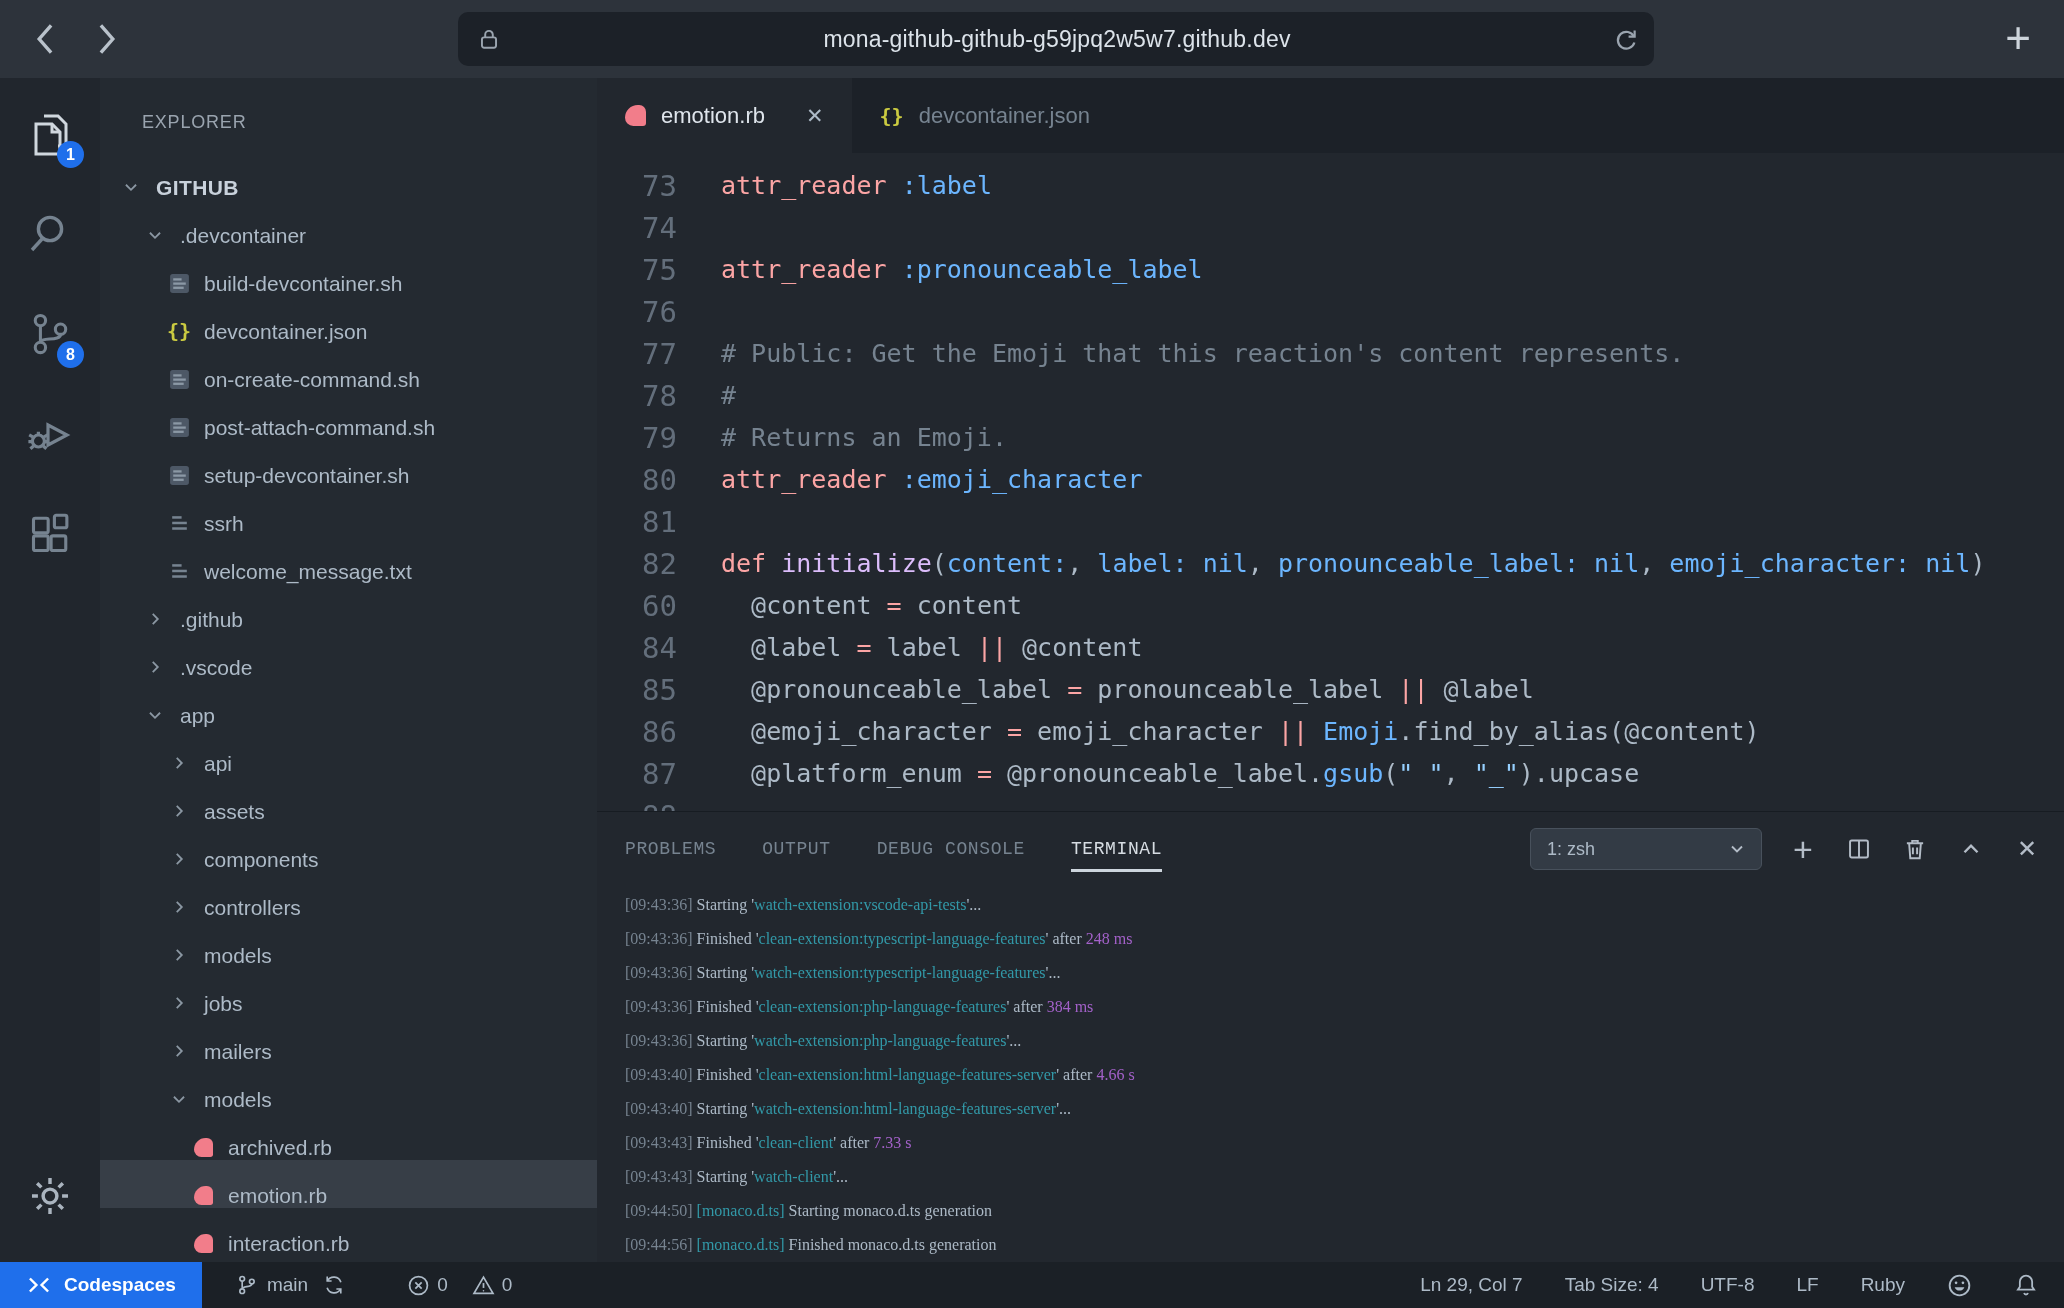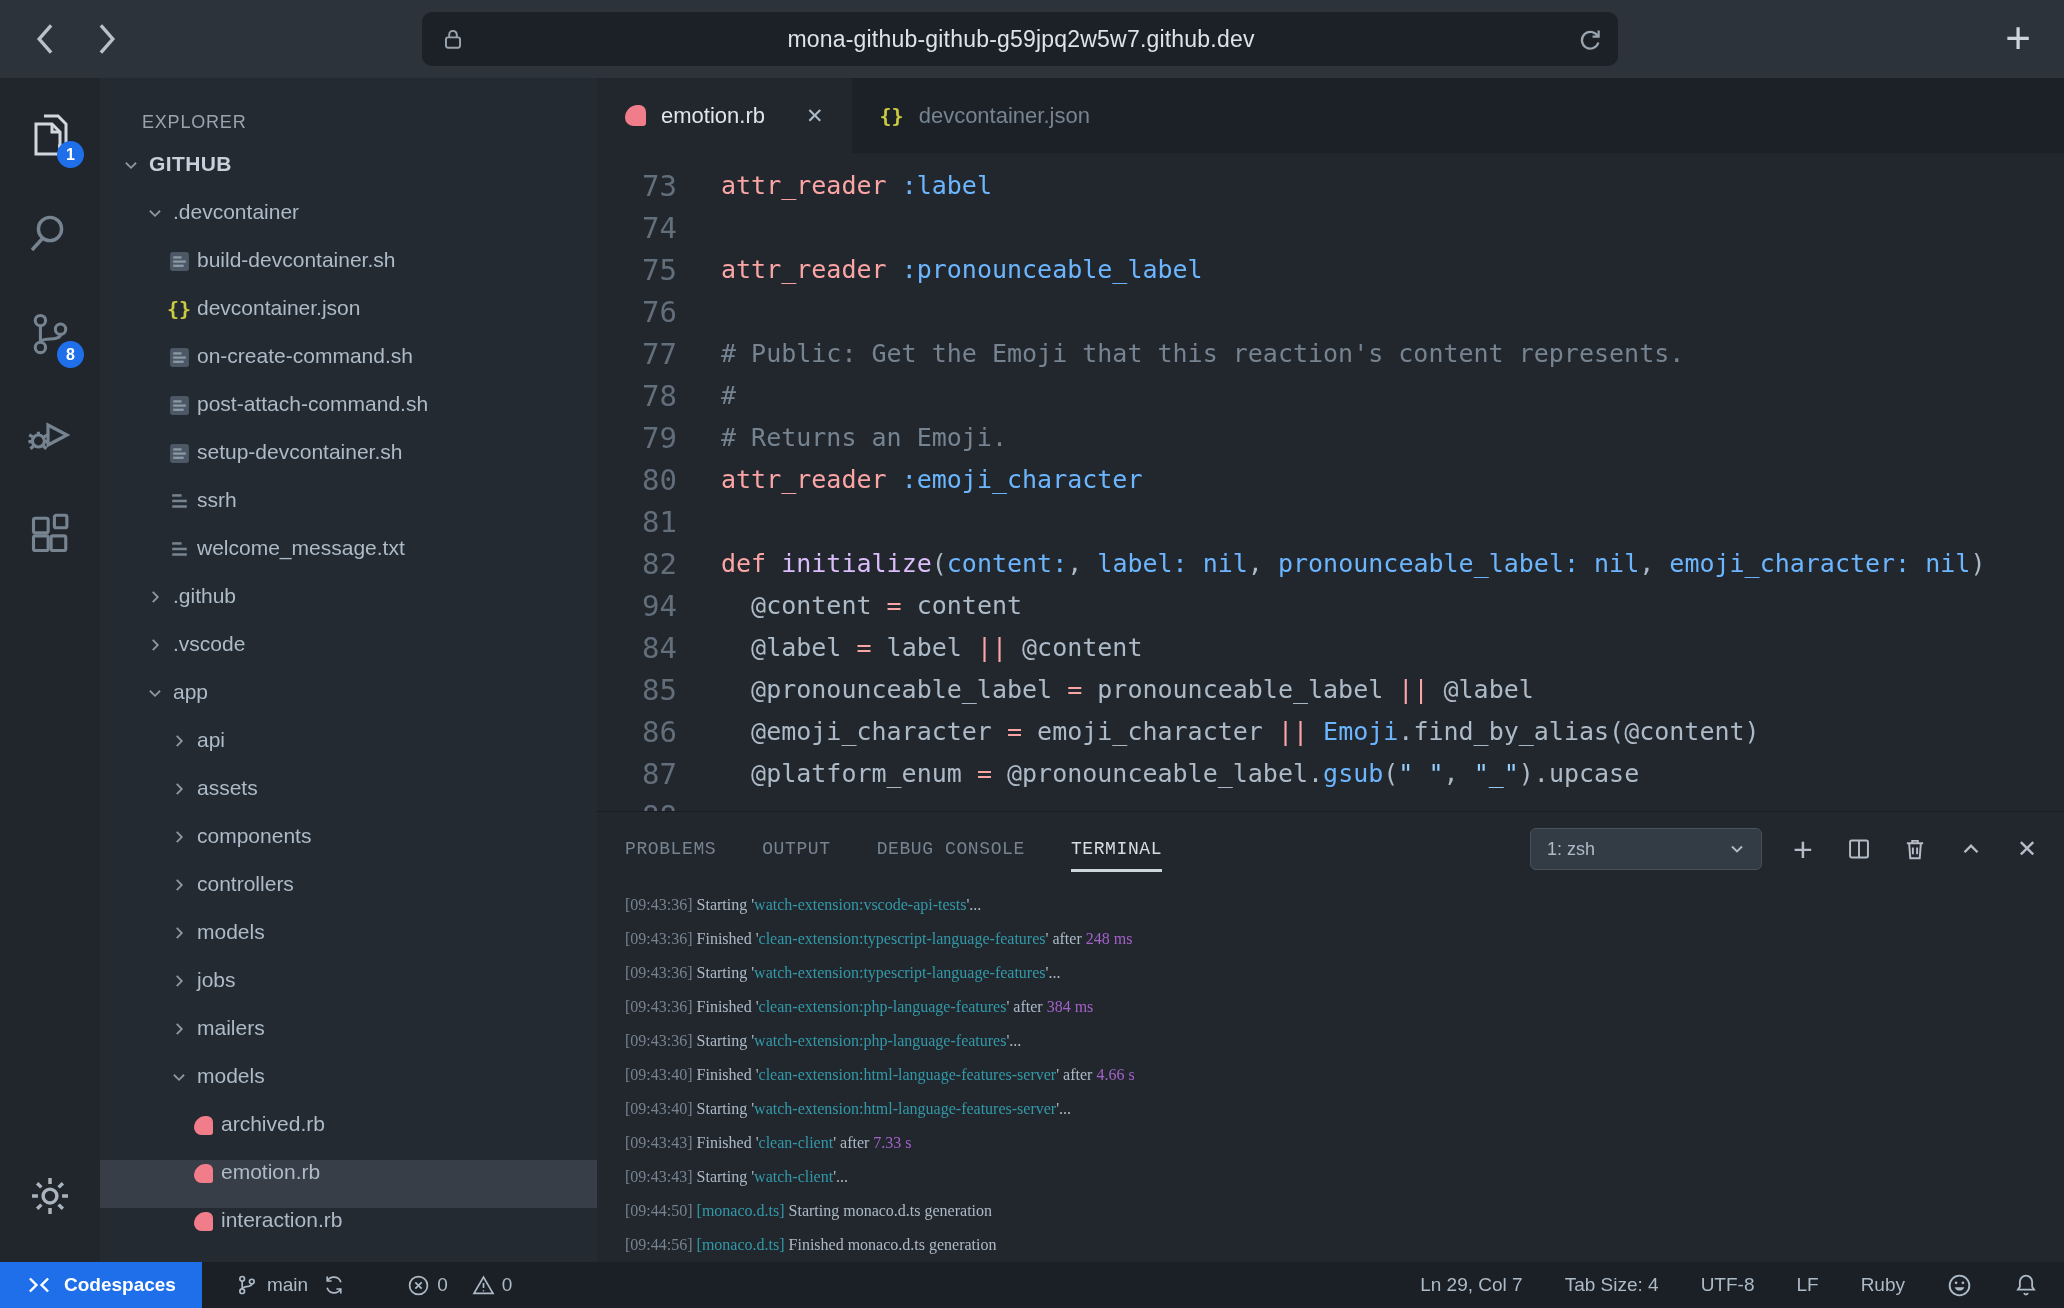--- a/index.html
+++ b/index.html
@@ -4,41 +4,41 @@
 <style>
   * { margin:0; padding:0; box-sizing:border-box; }
   html,body { width:2064px; height:1308px; overflow:hidden; }
   body { background:#22272e; font-family:"Liberation Sans", sans-serif; color:#adbac7; display:flex; flex-direction:column; }
   svg { display:block; }
 
   
   .browser-bar { flex:0 0 78px; background:#2d333b; display:flex; align-items:center; position:relative; }
   .nav-arrows { display:flex; gap:20px; padding-left:26px; }
   .nav-btn { width:40px; height:40px; display:flex; align-items:center; justify-content:center; cursor:pointer; }
-  .url-pill { position:absolute; left:422px; width:1196px; height:54px; top:12px; background:#1c2128; border-radius:10px; display:flex; align-items:center; }
+  .url-pill { position:absolute; left:458px; width:1196px; height:54px; top:12px; background:#1c2128; border-radius:10px; display:flex; align-items:center; }
   .url-lock { margin-left:18px; }
   .url-text { flex:1; text-align:center; font-size:23px; color:#dce3ea; letter-spacing:.2px; }
   .url-refresh { margin-right:14px; }
   .new-tab-btn { position:absolute; right:22px; top:14px; width:48px; height:48px; display:flex; align-items:center; justify-content:center; color:#cdd4db; font-size:44px; font-weight:300; line-height:1; cursor:pointer; }
 
   
   .workbench { flex:1; display:flex; min-height:0; }
 
   
   .activity-bar { flex:0 0 100px; background:#21262d; display:flex; flex-direction:column; align-items:center; }
   .ab-item { width:100px; height:100px; position:relative; display:flex; align-items:center; justify-content:center; cursor:pointer; }
   .ab-item:first-child { margin-top:6px; }
   .ab-gear { margin-top:auto; margin-bottom:16px; }
   .badge { position:absolute; right:16px; bottom:16px; background:#1f6feb; color:#fff; width:27px; height:27px; border-radius:50%; font-size:16px; font-weight:700; display:flex; align-items:center; justify-content:center; }
 
   
   .sidebar { flex:0 0 497px; background:#242a31; display:flex; flex-direction:column; overflow:hidden; }
   .sidebar-header { height:74px; padding:34px 0 0 42px; font-size:18px; letter-spacing:.8px; color:#9aa4af; }
   .file-tree { flex:1; overflow:hidden; }
-  .tree-row { height:48px; display:flex; align-items:flex-start; gap:5px; font-size:21px; color:#adbac7; cursor:pointer; white-space:nowrap; }
+  .tree-row { height:48px; display:flex; align-items:flex-end; gap:12px; font-size:21px; color:#adbac7; cursor:pointer; white-space:nowrap; }
   .tree-row.selected { background:#373e47; }
   .tree-row.root-label > .label { font-weight:700; color:#c8d1db; letter-spacing:.4px; }
   .slot { width:26px; height:26px; display:flex; align-items:center; justify-content:center; flex:none; }
   .json-icon { color:#cbcb41; font-weight:700; font-size:20px; font-family:"DejaVu Sans Mono", monospace; }
   .ruby-icon { width:19px; height:19px; background:#f27d8a; border-radius:85% 45% 20% 55%; display:inline-block; }
   .tab .ruby-icon { width:21px; height:21px; }
 
   
   .editor-col { flex:1; display:flex; flex-direction:column; min-width:0; }
   .tab-bar { flex:0 0 75px; background:#1c2128; display:flex; }
@@ -401,21 +401,21 @@
         <div class="code-line"><span class="ln">73</span><span class="ct"><span class="tk-red">attr_reader</span><span class="tk-fg"> </span><span class="tk-blue">:label</span></span></div>
         <div class="code-line"><span class="ln">74</span><span class="ct"></span></div>
         <div class="code-line"><span class="ln">75</span><span class="ct"><span class="tk-red">attr_reader</span><span class="tk-fg"> </span><span class="tk-blue">:pronounceable_label</span></span></div>
         <div class="code-line"><span class="ln">76</span><span class="ct"></span></div>
         <div class="code-line"><span class="ln">77</span><span class="ct"><span class="tk-cmt"># Public: Get the Emoji that this reaction's content represents.</span></span></div>
         <div class="code-line"><span class="ln">78</span><span class="ct"><span class="tk-cmt">#</span></span></div>
         <div class="code-line"><span class="ln">79</span><span class="ct"><span class="tk-cmt"># Returns an Emoji.</span></span></div>
         <div class="code-line"><span class="ln">80</span><span class="ct"><span class="tk-red">attr_reader</span><span class="tk-fg"> </span><span class="tk-blue">:emoji_character</span></span></div>
         <div class="code-line"><span class="ln">81</span><span class="ct"></span></div>
         <div class="code-line"><span class="ln">82</span><span class="ct"><span class="tk-red">def</span><span class="tk-fg"> </span><span class="tk-purple">initialize</span><span class="tk-fg">(</span><span class="tk-blue">content:</span><span class="tk-fg">, </span><span class="tk-blue">label:</span><span class="tk-fg"> </span><span class="tk-blue">nil</span><span class="tk-fg">, </span><span class="tk-blue">pronounceable_label:</span><span class="tk-fg"> </span><span class="tk-blue">nil</span><span class="tk-fg">, </span><span class="tk-blue">emoji_character:</span><span class="tk-fg"> </span><span class="tk-blue">nil</span><span class="tk-fg">)</span></span></div>
-        <div class="code-line"><span class="ln">94</span><span class="ct"><span class="tk-fg">  @content </span><span class="tk-red">=</span><span class="tk-fg"> content</span></span></div>
+        <div class="code-line"><span class="ln">60</span><span class="ct"><span class="tk-fg">  @content </span><span class="tk-red">=</span><span class="tk-fg"> content</span></span></div>
         <div class="code-line"><span class="ln">84</span><span class="ct"><span class="tk-fg">  @label </span><span class="tk-red">=</span><span class="tk-fg"> label </span><span class="tk-red">||</span><span class="tk-fg"> @content</span></span></div>
         <div class="code-line"><span class="ln">85</span><span class="ct"><span class="tk-fg">  @pronounceable_label </span><span class="tk-red">=</span><span class="tk-fg"> pronounceable_label </span><span class="tk-red">||</span><span class="tk-fg"> @label</span></span></div>
         <div class="code-line"><span class="ln">86</span><span class="ct"><span class="tk-fg">  @emoji_character </span><span class="tk-red">=</span><span class="tk-fg"> emoji_character </span><span class="tk-red">||</span><span class="tk-fg"> </span><span class="tk-blue">Emoji</span><span class="tk-fg">.find_by_alias(@content)</span></span></div>
         <div class="code-line"><span class="ln">87</span><span class="ct"><span class="tk-fg">  @platform_enum </span><span class="tk-red">=</span><span class="tk-fg"> @pronounceable_label.</span><span class="tk-blue">gsub</span><span class="tk-fg">(</span><span class="tk-lblue">" "</span><span class="tk-fg">, </span><span class="tk-lblue">"_"</span><span class="tk-fg">).upcase</span></span></div>
         <div class="code-line"><span class="ln">88</span><span class="ct"></span></div>
       </div>
 
     <div class="panel">
       <div class="panel-header">
         <div class="ptabs" id="panel-tabs">

